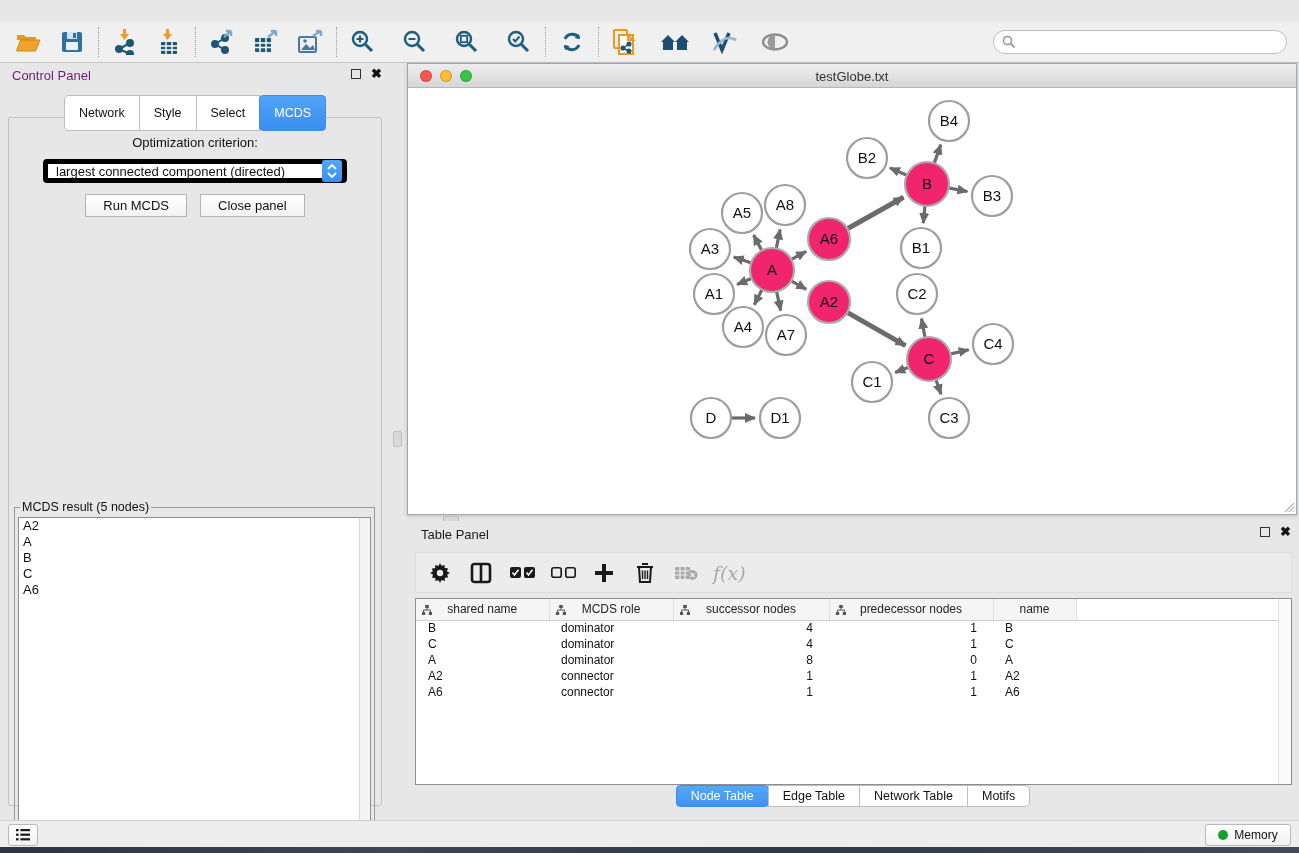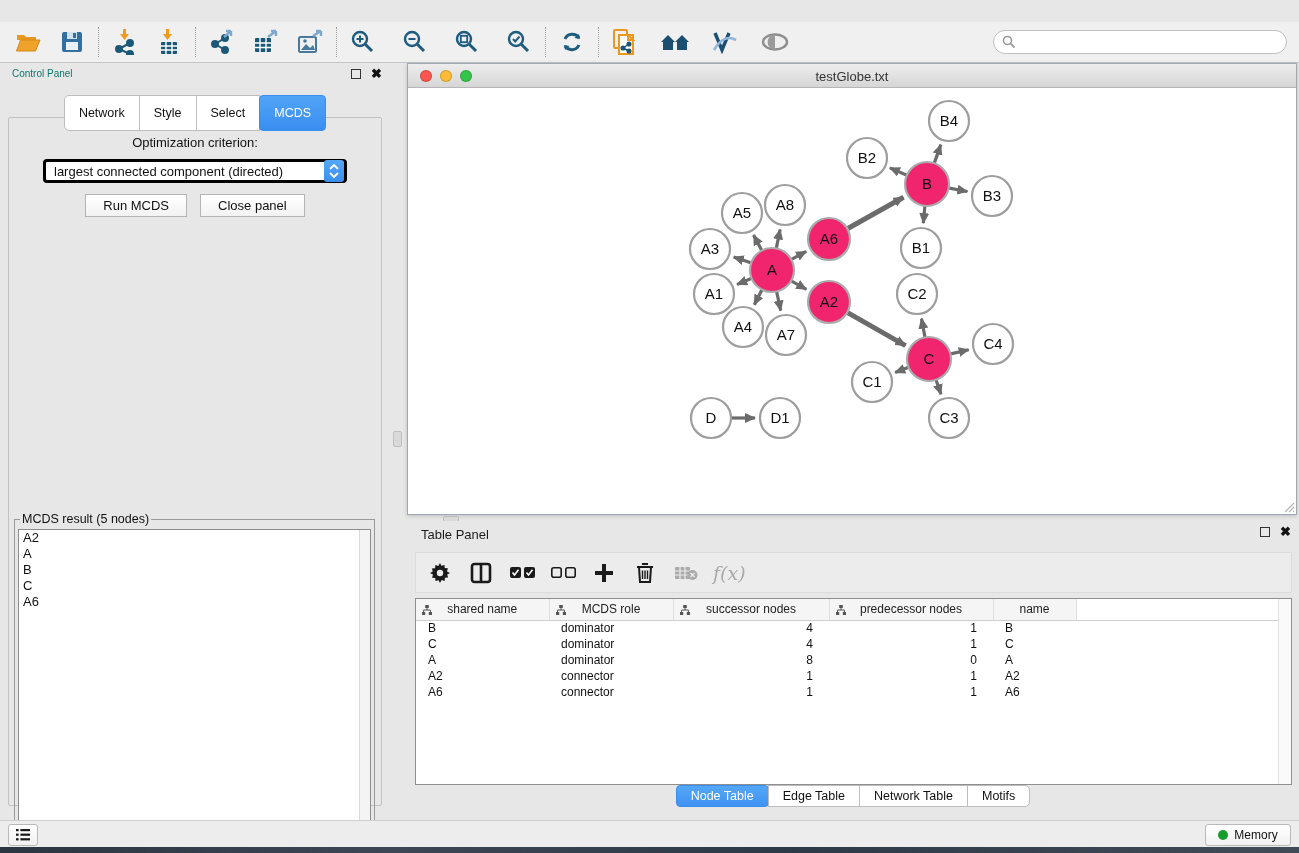--- a/index.html
+++ b/index.html
@@ -26,44 +26,44 @@
   .searchbox { position:absolute; right:12px; top:8px; width:294px; height:24px; }
   .searchbox input { width:100%; height:100%; border:1px solid #BFBFBF; border-radius:12px;
     padding-left:28px; font-size:13px; background:#FFF; outline:none; }
   .searchbox .mag { position:absolute; left:9px; top:5px; }
 
   
   .workspace { position:absolute; top:63px; left:0; right:0; bottom:33px; background:#E7E7E7; }
 
   
   .control-panel { position:absolute; left:0; top:0; width:390px; bottom:0; background:#E7E7E7; }
-  .cp-header { position:absolute; top:5px; left:12px; font-size:10px; color:#0f766e; }
+  .cp-header { position:absolute; top:5px; left:12px; font-size:13px; color:#701a75; }
   .panel-icons { position:absolute; top:6px; right:8px; display:flex; gap:10px; align-items:center; }
   .float-icon { width:10px; height:10px; border:1.5px solid #333; }
   .close-icon { font-size:13px; font-weight:bold; color:#111; line-height:10px; }
   .cp-tabs { position:absolute; top:32px; left:0; width:100%; display:flex; justify-content:center; z-index:3; }
   .seg-tab { height:36px; padding:0 14px; background:#FFF; border:1px solid #BDBDBD; margin-left:-1px;
     font-size:12.5px; color:#111; display:flex; align-items:center; cursor:default; }
   .seg-tab:first-child { border-radius:5px 0 0 5px; margin-left:0; }
   .seg-tab:last-child { border-radius:0 5px 5px 0; }
   .seg-tab.active { background:linear-gradient(#51A4F7,#3A8EF0); color:#FFF; border-color:#3A8EF0; border-radius:4px; }
   .cp-body { position:absolute; top:54px; left:8px; right:8px; bottom:14px;
     border:1px solid #C2C2C2; background:#E7E7E7; border-radius:2px; }
   .opt-label { margin-top:17px; text-align:center; font-size:13px; color:#111; }
   .dropdown { position:relative; margin:9px 34px 0 34px; height:24px; background:#FFF;
-    border:3px solid #000000; border-radius:4px; display:flex; align-items:center; cursor:default; }
+    border:5px solid #000000; border-radius:4px; display:flex; align-items:center; cursor:default; }
   .dropdown .dd-text { flex:1; font-size:13px; padding-left:8px; color:#111; white-space:nowrap; overflow:hidden; }
   .dd-stepper { width:20px; height:22px; margin-right:0; border-radius:3px;
     background:linear-gradient(#55A7F8,#3A8EF0); display:flex; flex-direction:column;
     align-items:center; justify-content:center; gap:2px; }
   .dd-stepper svg { display:block; }
   .cp-buttons { display:flex; justify-content:center; gap:13px; margin-top:11px; }
   .cp-btn { height:23px; padding:0 17px; font-size:13px; color:#111; background:linear-gradient(#FFFFFF,#F2F2F2);
     border:1px solid #B4B4B4; border-radius:0; cursor:default; }
-  .result-fieldset { position:absolute; left:5px; right:6px; top:394px; height:340px;
+  .result-fieldset { position:absolute; left:5px; right:6px; top:382px; height:340px;
     border:1px solid #9A9A9A; padding:3px; background:transparent; }
   .result-fieldset legend { font-size:12.5px; color:#111; padding:0 2px; margin-left:2px; }
   .result-list { position:relative; width:100%; height:100%; background:#FFF; border:1px solid #8C8C8C; overflow:hidden; }
   .result-item { font-size:13px; color:#111; line-height:16px; padding-left:4px; }
   .vscroll-track { position:absolute; top:0; right:0; bottom:0; width:11px; background:#F4F4F4; border-left:1px solid #DADADA; }
 
   
   .v-split-handle { position:absolute; left:393px; top:368px; width:9px; height:16px;
     background:#D9D9D9; border:1px solid #BDBDBD; border-radius:2px; }
   .h-split-handle { position:absolute; left:443px; top:453px; width:16px; height:7px;

